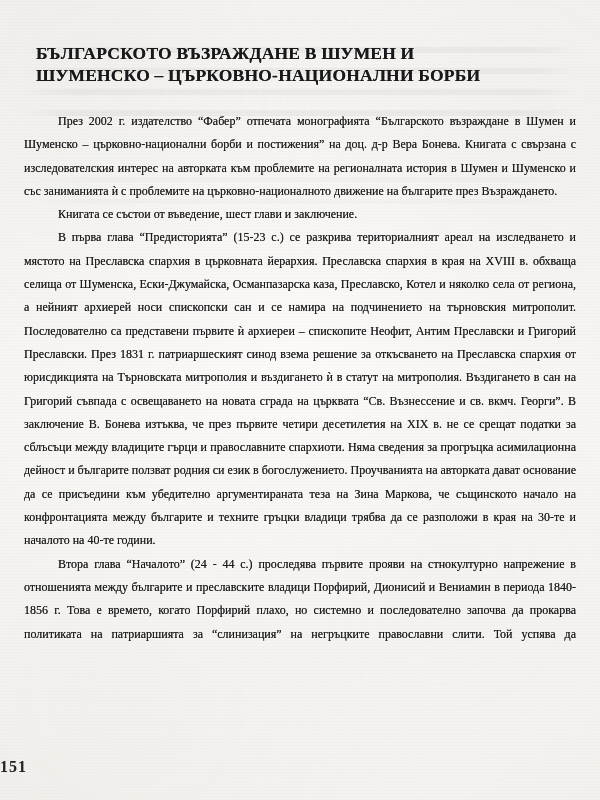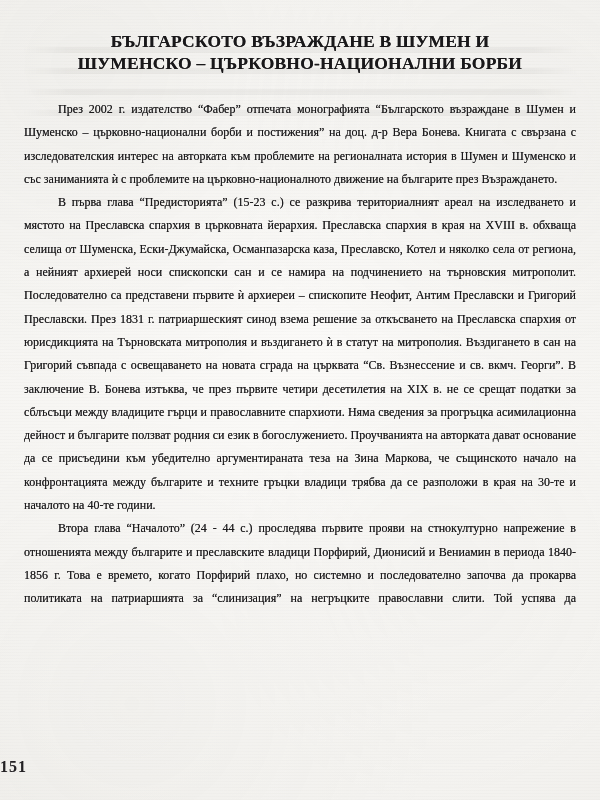--- a/index.html
+++ b/index.html
@@ -74,23 +74,23 @@
   }
 
   .content {
     position: relative;
     z-index: 2;
     padding: 0 24px;
   }
 
   
   .doc-title {
-    margin: 0;
+    margin: 12px;
     padding-top: 30px;
-    text-align: center;
+    text-align: left;
     font-weight: 700;
     font-size: 17.5px;
     line-height: 22px;
     letter-spacing: .2px;
     color: #19181a;
     text-shadow: 0 0 .45px rgba(30,28,30,.85);
   }
   .doc-title .tl {
     display: block;
     white-space: nowrap;
@@ -147,20 +147,21 @@
 
   <div class="content">
 
     <h1 class="doc-title">
       <span class="tl">БЪЛГАРСКОТО ВЪЗРАЖДАНЕ В ШУМЕН И</span>
       <span class="tl">ШУМЕНСКО – ЦЪРКОВНО-НАЦИОНАЛНИ БОРБИ</span>
     </h1>
 
     <div class="body-text">
       <p class="para">През 2002 г. издателство “Фабер” отпечата монографията “Българското възраждане в Шумен и Шуменско – църковно-национални борби и постижения” на доц. д-р Вера Бонева. Книгата с свързана с изследователския интерес на авторката към проблемите на регионалната история в Шумен и Шуменско и със заниманията ѝ с проблемите на църковно-националното движение на българите през Възраждането.</p>
+      <p class="para">Книгата се състои от въведение, шест  глави и заключение.</p>
       <p class="para">В първа глава “Предисторията” (15-23 с.) се разкрива териториалният ареал на изследването и мястото на Преславска спархия в църковната йерархия. Преславска спархия в края на XVIII в. обхваща   селища  от  Шуменска,  Ески-Джумайска, Османпазарска каза, Преславско, Котел и няколко села от региона, а нейният архиерей носи спископски сан и се намира на подчинението на търновския митрополит. Последователно са представени първите ѝ архиереи – спископите Неофит, Антим Преславски и Григорий Преславски. През 1831 г. патриаршеският синод взема решение за откъсването на Преславска спархия от юрисдикцията на Търновската митрополия и въздигането ѝ в статут на митрополия. Въздигането в  сан на Григорий съвпада с освещаването  на новата сграда на църквата “Св. Възнессение и св. вкмч. Георги”. В заключение В. Бонева изтъква, че през първите четири десетилетия на XIX в. не се срещат податки за сблъсъци между владиците гърци и православните спархиоти. Няма сведения за прогръцка асимилационна дейност и българите ползват родния си език в богослужението. Проучванията на авторката дават основание да се присъедини към убедително аргументираната теза на Зина Маркова, че същинското начало на конфронтацията между българите и техните гръцки владици трябва да се разположи в края на 30-те   и началото на 40-те години.</p>
       <p class="para cut-off">Втора глава “Началото” (24 - 44 с.) проследява първите прояви на стнокултурно напрежение в отношенията между българите и преславските владици Порфирий, Дионисий и Вениамин в периода 1840-1856 г. Това е времето,  когато Порфирий плахо, но системно и последователно започва да прокарва политиката на патриаршията за “слинизация” на негръцките православни слити. Той успява да</p>
     </div>
 
   </div>
 
   <div class="folio">151</div>
 
 </div>
 

